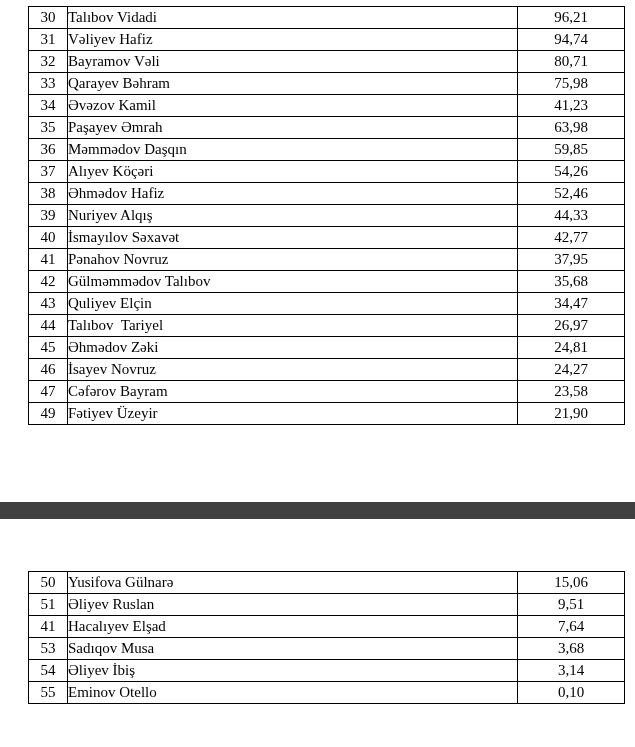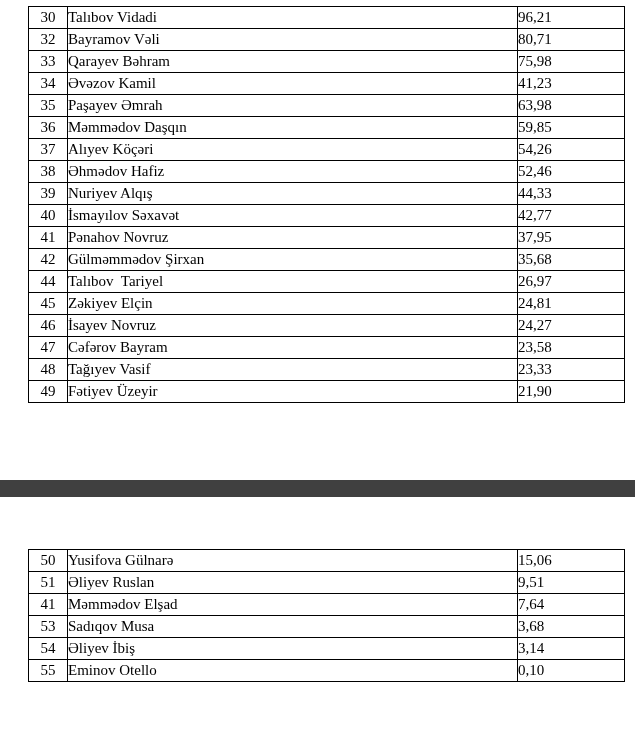--- a/index.html
+++ b/index.html
@@ -36,21 +36,21 @@
   }
   td.rank-cell {
     width: 38px;
     text-align: center;
   }
   td.name-cell {
     padding-left: 9px;
   }
   td.score-cell {
     width: 106px;
-    text-align: left;
+    text-align: center;
     padding-right: 7px;
   }
   #table-page1 {
     margin-top: 6px;
   }
   .page-separator {
     width: 635px;
     height: 17px;
     background: #404040;
     margin-top: 77px;
@@ -66,20 +66,25 @@
 <div class="doc-viewport">
 
   <table class="results-table" id="table-page1">
     <tbody>
         <tr>
           <td class="rank-cell">30</td>
           <td class="name-cell">Talıbov Vidadi</td>
           <td class="score-cell">96,21</td>
         </tr>
         <tr>
+          <td class="rank-cell">31</td>
+          <td class="name-cell">Vəliyev Hafiz</td>
+          <td class="score-cell">94,74</td>
+        </tr>
+        <tr>
           <td class="rank-cell">32</td>
           <td class="name-cell">Bayramov Vəli</td>
           <td class="score-cell">80,71</td>
         </tr>
         <tr>
           <td class="rank-cell">33</td>
           <td class="name-cell">Qarayev Bəhram</td>
           <td class="score-cell">75,98</td>
         </tr>
         <tr>
@@ -117,49 +122,49 @@
           <td class="name-cell">İsmayılov Səxavət</td>
           <td class="score-cell">42,77</td>
         </tr>
         <tr>
           <td class="rank-cell">41</td>
           <td class="name-cell">Pənahov Novruz</td>
           <td class="score-cell">37,95</td>
         </tr>
         <tr>
           <td class="rank-cell">42</td>
-          <td class="name-cell">Gülməmmədov Şirxan</td>
+          <td class="name-cell">Gülməmmədov Talıbov</td>
           <td class="score-cell">35,68</td>
+        </tr>
+        <tr>
+          <td class="rank-cell">43</td>
+          <td class="name-cell">Quliyev Elçin</td>
+          <td class="score-cell">34,47</td>
         </tr>
         <tr>
           <td class="rank-cell">44</td>
           <td class="name-cell">Talıbov  Tariyel</td>
           <td class="score-cell">26,97</td>
         </tr>
         <tr>
           <td class="rank-cell">45</td>
-          <td class="name-cell">Zəkiyev Elçin</td>
+          <td class="name-cell">Əhmədov Zəki</td>
           <td class="score-cell">24,81</td>
         </tr>
         <tr>
           <td class="rank-cell">46</td>
           <td class="name-cell">İsayev Novruz</td>
           <td class="score-cell">24,27</td>
         </tr>
         <tr>
           <td class="rank-cell">47</td>
           <td class="name-cell">Cəfərov Bayram</td>
           <td class="score-cell">23,58</td>
         </tr>
         <tr>
-          <td class="rank-cell">48</td>
-          <td class="name-cell">Tağıyev Vasif</td>
-          <td class="score-cell">23,33</td>
-        </tr>
-        <tr>
           <td class="rank-cell">49</td>
           <td class="name-cell">Fətiyev Üzeyir</td>
           <td class="score-cell">21,90</td>
         </tr>
       </tbody>
   </table>
 
   <div class="page-separator"></div>
 
   <table class="results-table" id="table-page2">
@@ -169,21 +174,21 @@
           <td class="name-cell">Yusifova Gülnarə</td>
           <td class="score-cell">15,06</td>
         </tr>
         <tr>
           <td class="rank-cell">51</td>
           <td class="name-cell">Əliyev Ruslan</td>
           <td class="score-cell">9,51</td>
         </tr>
         <tr>
           <td class="rank-cell">41</td>
-          <td class="name-cell">Məmmədov Elşad</td>
+          <td class="name-cell">Hacalıyev Elşad</td>
           <td class="score-cell">7,64</td>
         </tr>
         <tr>
           <td class="rank-cell">53</td>
           <td class="name-cell">Sadıqov Musa</td>
           <td class="score-cell">3,68</td>
         </tr>
         <tr>
           <td class="rank-cell">54</td>
           <td class="name-cell">Əliyev İbiş</td>

